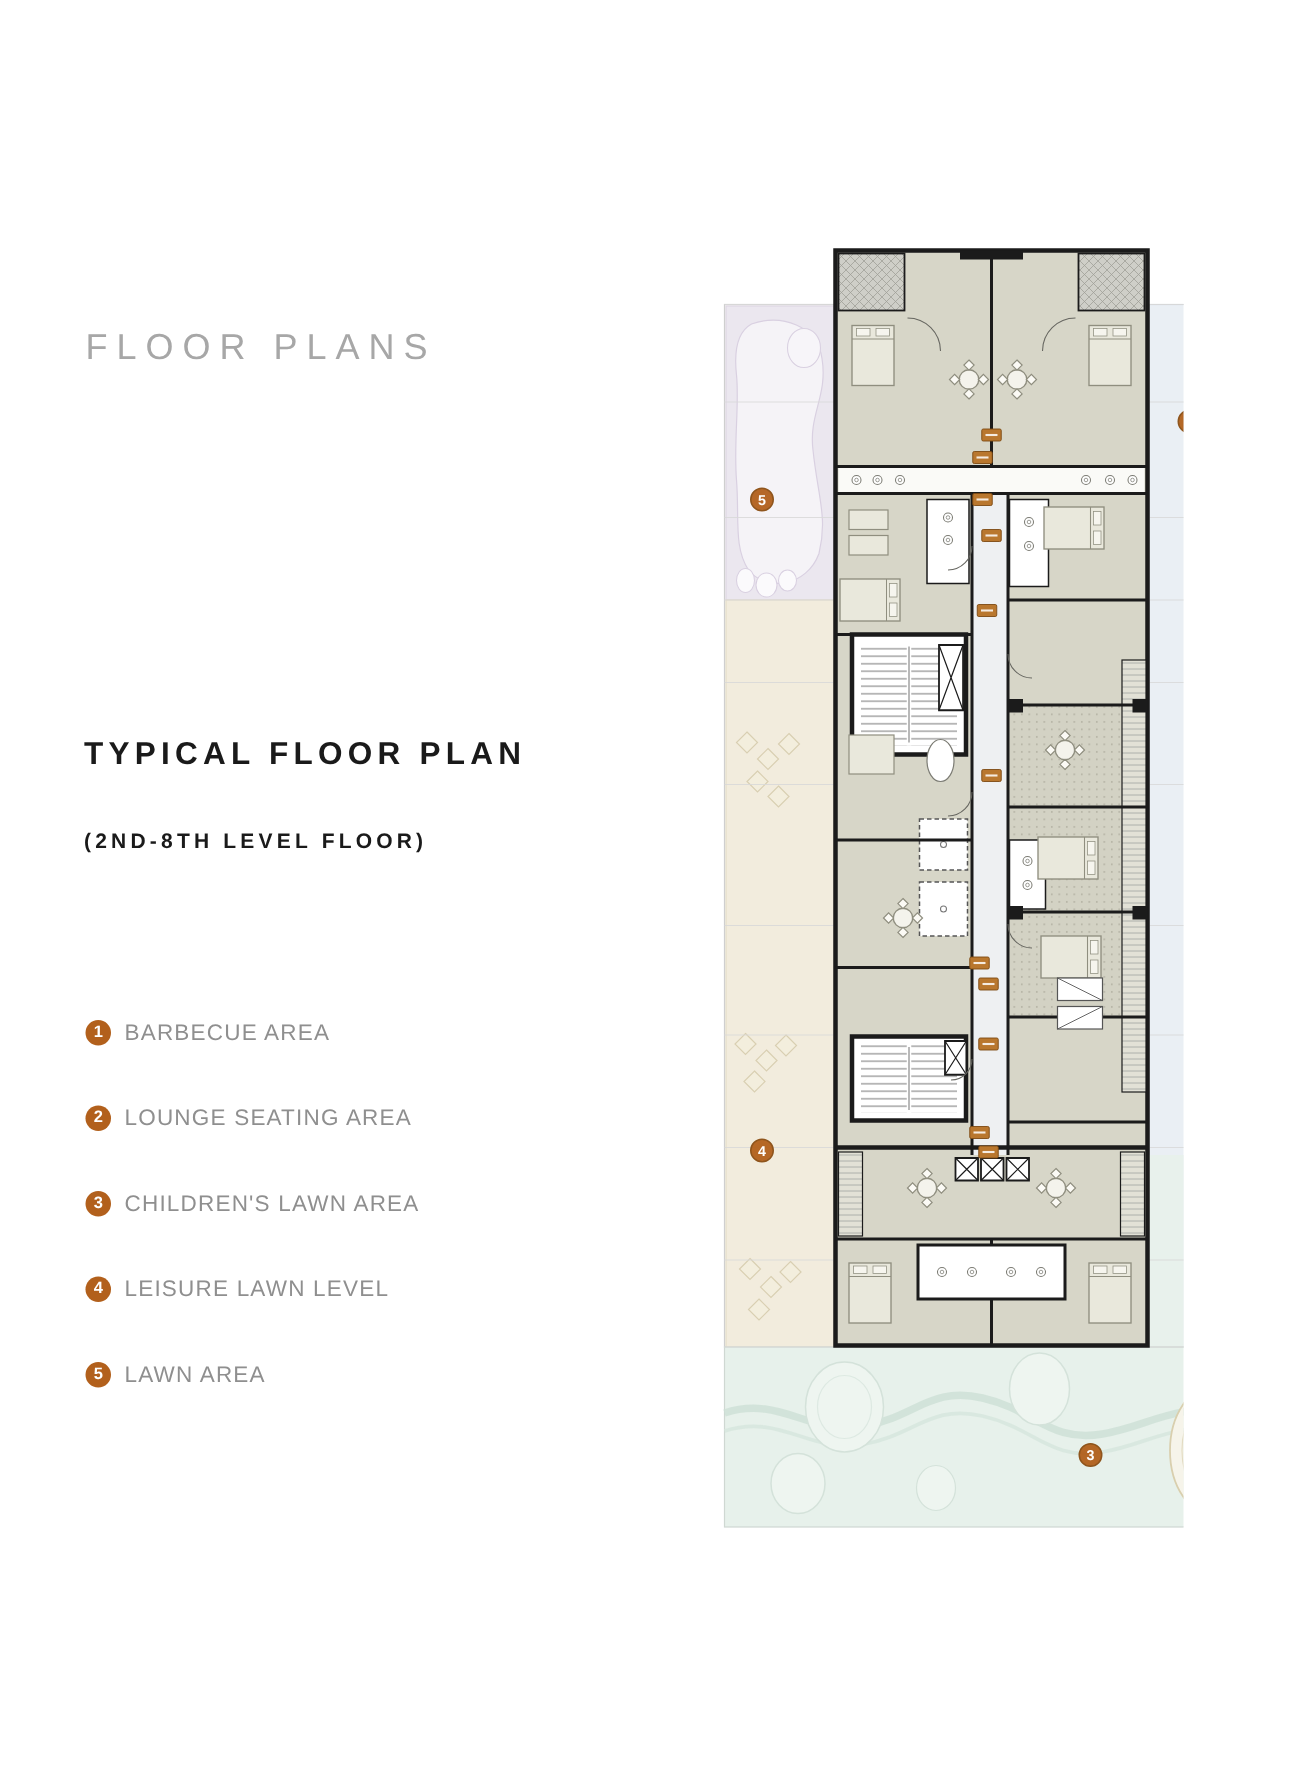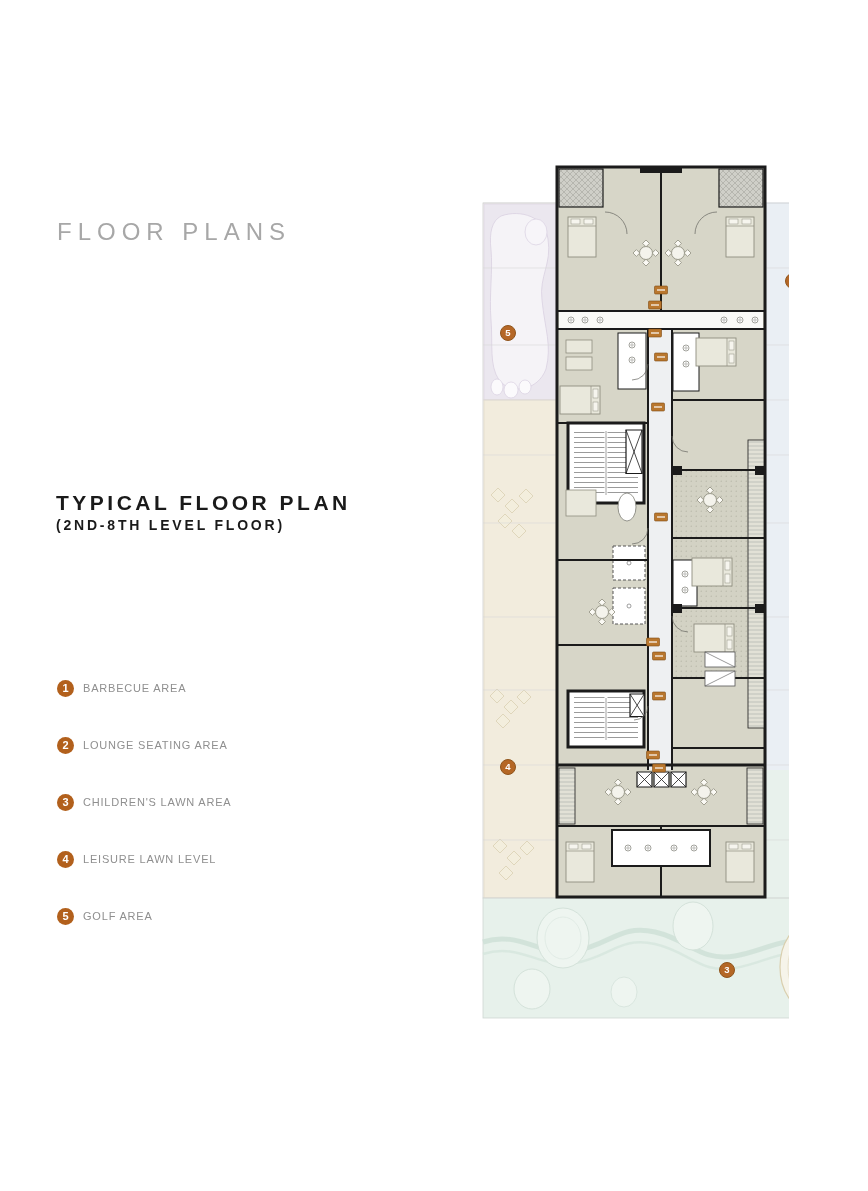--- a/index.html
+++ b/index.html
@@ -12,33 +12,33 @@
 
   .floor-plans-title{
     position:absolute;left:57px;top:218px;
     font-size:24px;font-weight:400;color:#a7a7a7;letter-spacing:6px;white-space:nowrap;
   }
   .typical-title{
     position:absolute;left:56px;top:471px;
     font-size:21px;font-weight:700;color:#1a1a1a;letter-spacing:3.5px;white-space:nowrap;margin-top:20px;
   }
   .typical-subtitle{
-    position:absolute;left:56px;top:517px;
+    position:absolute;left:56px;top:552px;
     font-size:14px;font-weight:700;color:#1a1a1a;letter-spacing:2.8px;white-space:nowrap;
   }
   .legend{position:absolute;left:57px;top:679px;}
   .legend-row{display:flex;align-items:center;height:18px;margin-bottom:39px;}
   .legend-badge{
     width:17px;height:17px;border-radius:50%;
     background:var(--accent-orange);color:#ffffff;
     font-size:11px;font-weight:700;line-height:17px;text-align:center;
     flex:0 0 17px;
   }
   .legend-label{
-    margin-left:9px;font-size:11px;color:#8f8f8f;letter-spacing:0.8px;white-space:nowrap;
+    margin-left:9px;font-size:15px;color:#8f8f8f;letter-spacing:0.8px;white-space:nowrap;
   }
   svg text.marker-num{font-family:"Liberation Sans",sans-serif;font-size:9.5px;font-weight:700;fill:#ffffff;text-anchor:middle;}
 </style>
 </head>
 <body>
 
 <div class="page">
 
   <div class="floor-plans-title">FLOOR PLANS</div>
   <div class="typical-title">TYPICAL FLOOR PLAN</div>
@@ -56,21 +56,21 @@
     <div class="legend-row">
       <span class="legend-badge">3</span>
       <span class="legend-label">CHILDREN'S LAWN AREA</span>
     </div>
     <div class="legend-row">
       <span class="legend-badge">4</span>
       <span class="legend-label">LEISURE LAWN LEVEL</span>
     </div>
     <div class="legend-row">
       <span class="legend-badge">5</span>
-      <span class="legend-label">GOLF AREA</span>
+      <span class="legend-label">LAWN AREA</span>
     </div>
   </div>
 
   <svg width="868" height="1191" viewBox="0 0 868 1191" style="position:absolute;left:0;top:0;" xmlns="http://www.w3.org/2000/svg">
     <defs>
       <pattern id="patCross" width="6" height="6" patternUnits="userSpaceOnUse">
         <path d="M0,6 L6,0 M0,0 L6,6" stroke="#9d9d96" stroke-width="0.5"></path>
       </pattern>
       <pattern id="patH" width="4" height="4" patternUnits="userSpaceOnUse">
         <line x1="0" y1="2" x2="4" y2="2" stroke="#9aa09e" stroke-width="0.5"></line>

